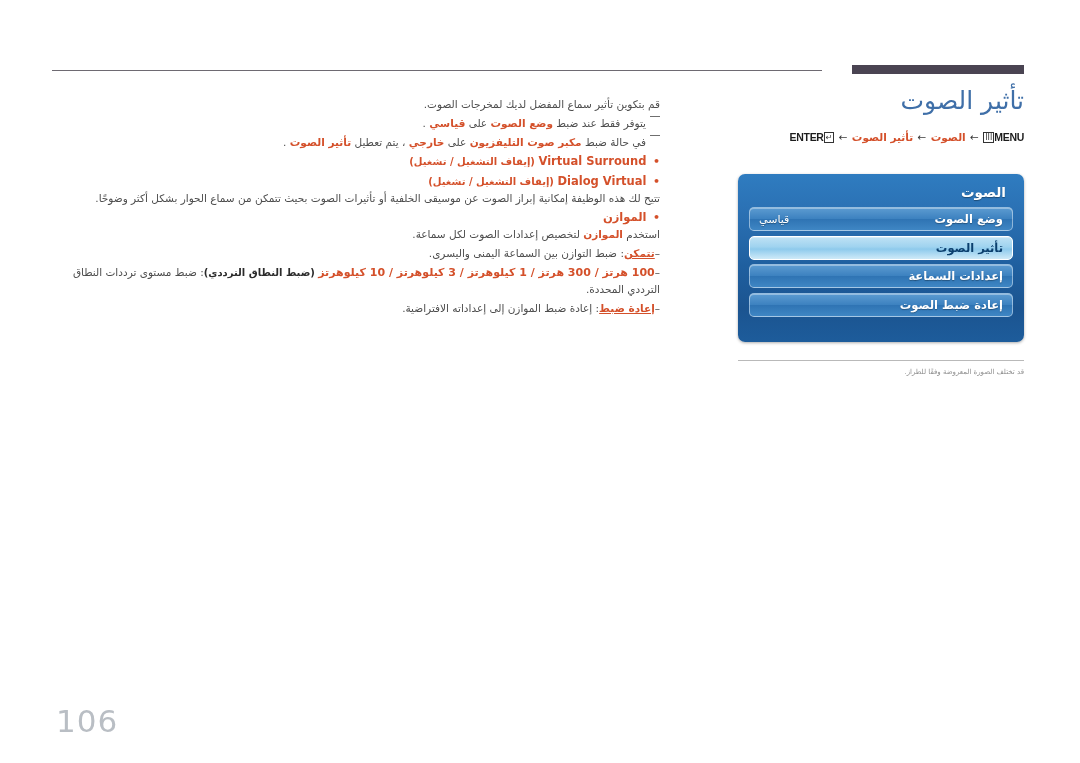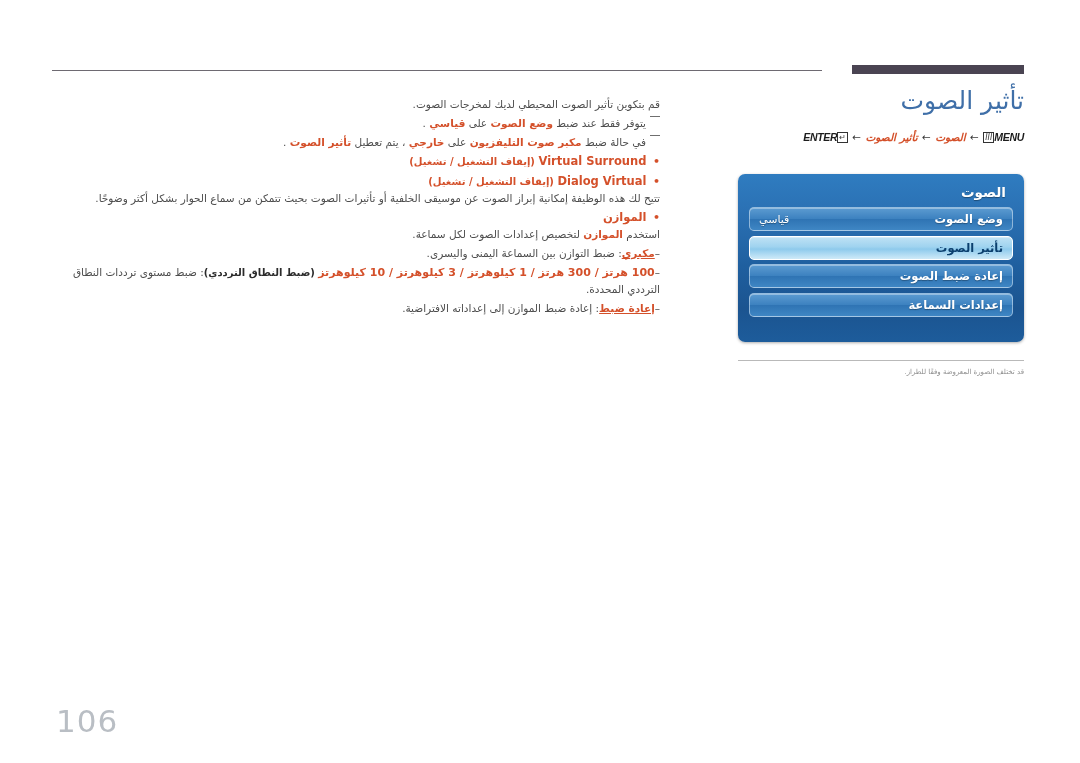--- a/index.html
+++ b/index.html
@@ -54,21 +54,20 @@
     letter-spacing: 0px;
   }
   .breadcrumb {
     font-size: 10.5px;
     line-height: 1.4;
     color: #3a3a3a;
     direction: rtl;
     white-space: nowrap;
     margin-bottom: 24px;
     text-align: right;
-    font-style: italic;
   }
   .breadcrumb .crumb-red { color: #d4502a; font-weight: bold; }
   .breadcrumb .crumb-key {
     font-family: "Liberation Sans", sans-serif;
     color: #1d1d1d;
     font-weight: bold;
     letter-spacing: -0.3px;
   }
   .breadcrumb .arrow { color: #3a3a3a; padding: 0 1px; }
   .kbd-box {
@@ -285,38 +284,38 @@
     <span class="label">وضع الصوت</span>
     <span class="value">قياسي</span>
   </div>
 
   <div class="osd-row selected">
     <span class="label">تأثير الصوت</span>
     <span class="value"></span>
   </div>
 
   <div class="osd-row">
+    <span class="label">إعدادات السماعة</span>
+    <span class="value"></span>
+  </div>
+
+  <div class="osd-row">
     <span class="label">إعادة ضبط الصوت</span>
-    <span class="value"></span>
-  </div>
-
-  <div class="osd-row">
-    <span class="label">إعدادات السماعة</span>
     <span class="value"></span>
   </div>
 </div>
 
 <div class="caption-wrap">
   <div class="caption-rule"></div>
   <div class="caption-text">قد تختلف الصورة المعروضة وفقًا للطراز.</div>
 </div>
 
 <div class="body-col">
 
-  <p class="intro">قم بتكوين تأثير الصوت المحيطي لديك لمخرجات الصوت.</p>
+  <p class="intro">قم بتكوين تأثير سماع المفضل لديك لمخرجات الصوت.</p>
 
   <p class="note-line">
     <span class="dash"></span>
     <span>يتوفر فقط عند ضبط</span>
     <span class="hl">وضع الصوت</span>
     <span>على</span>
     <span class="hl">قياسي</span>
     <span>.</span>
   </p>
 
@@ -348,21 +347,21 @@
     <span class="dot">•</span>
     <span class="term">الموازن</span>
   </div>
   <p class="desc">
     <span>استخدم</span>
     <span class="hl">الموازن</span>
     <span>لتخصيص إعدادات الصوت لكل سماعة.</span>
   </p>
 
   <p class="sub-line">
-    <span>–</span><span class="sub-term">مكبري</span><span>: ضبط التوازن بين السماعة اليمنى واليسرى.</span>
+    <span>–</span><span class="sub-term">تتمكن</span><span>: ضبط التوازن بين السماعة اليمنى واليسرى.</span>
   </p>
 
   <p class="sub-line">
     <span>–</span><span class="freq">100 هرتز / 300 هرتز / 1 كيلوهرتز / 3 كيلوهرتز / 10 كيلوهرتز</span>
     <span class="paren-note">(ضبط النطاق الترددي)</span><span>: ضبط مستوى ترددات النطاق الترددي المحددة.</span>
   </p>
 
   <p class="sub-line">
     <span>–</span><span class="sub-term">إعادة ضبط</span><span>: إعادة ضبط الموازن إلى إعداداته الافتراضية.</span>
   </p>

